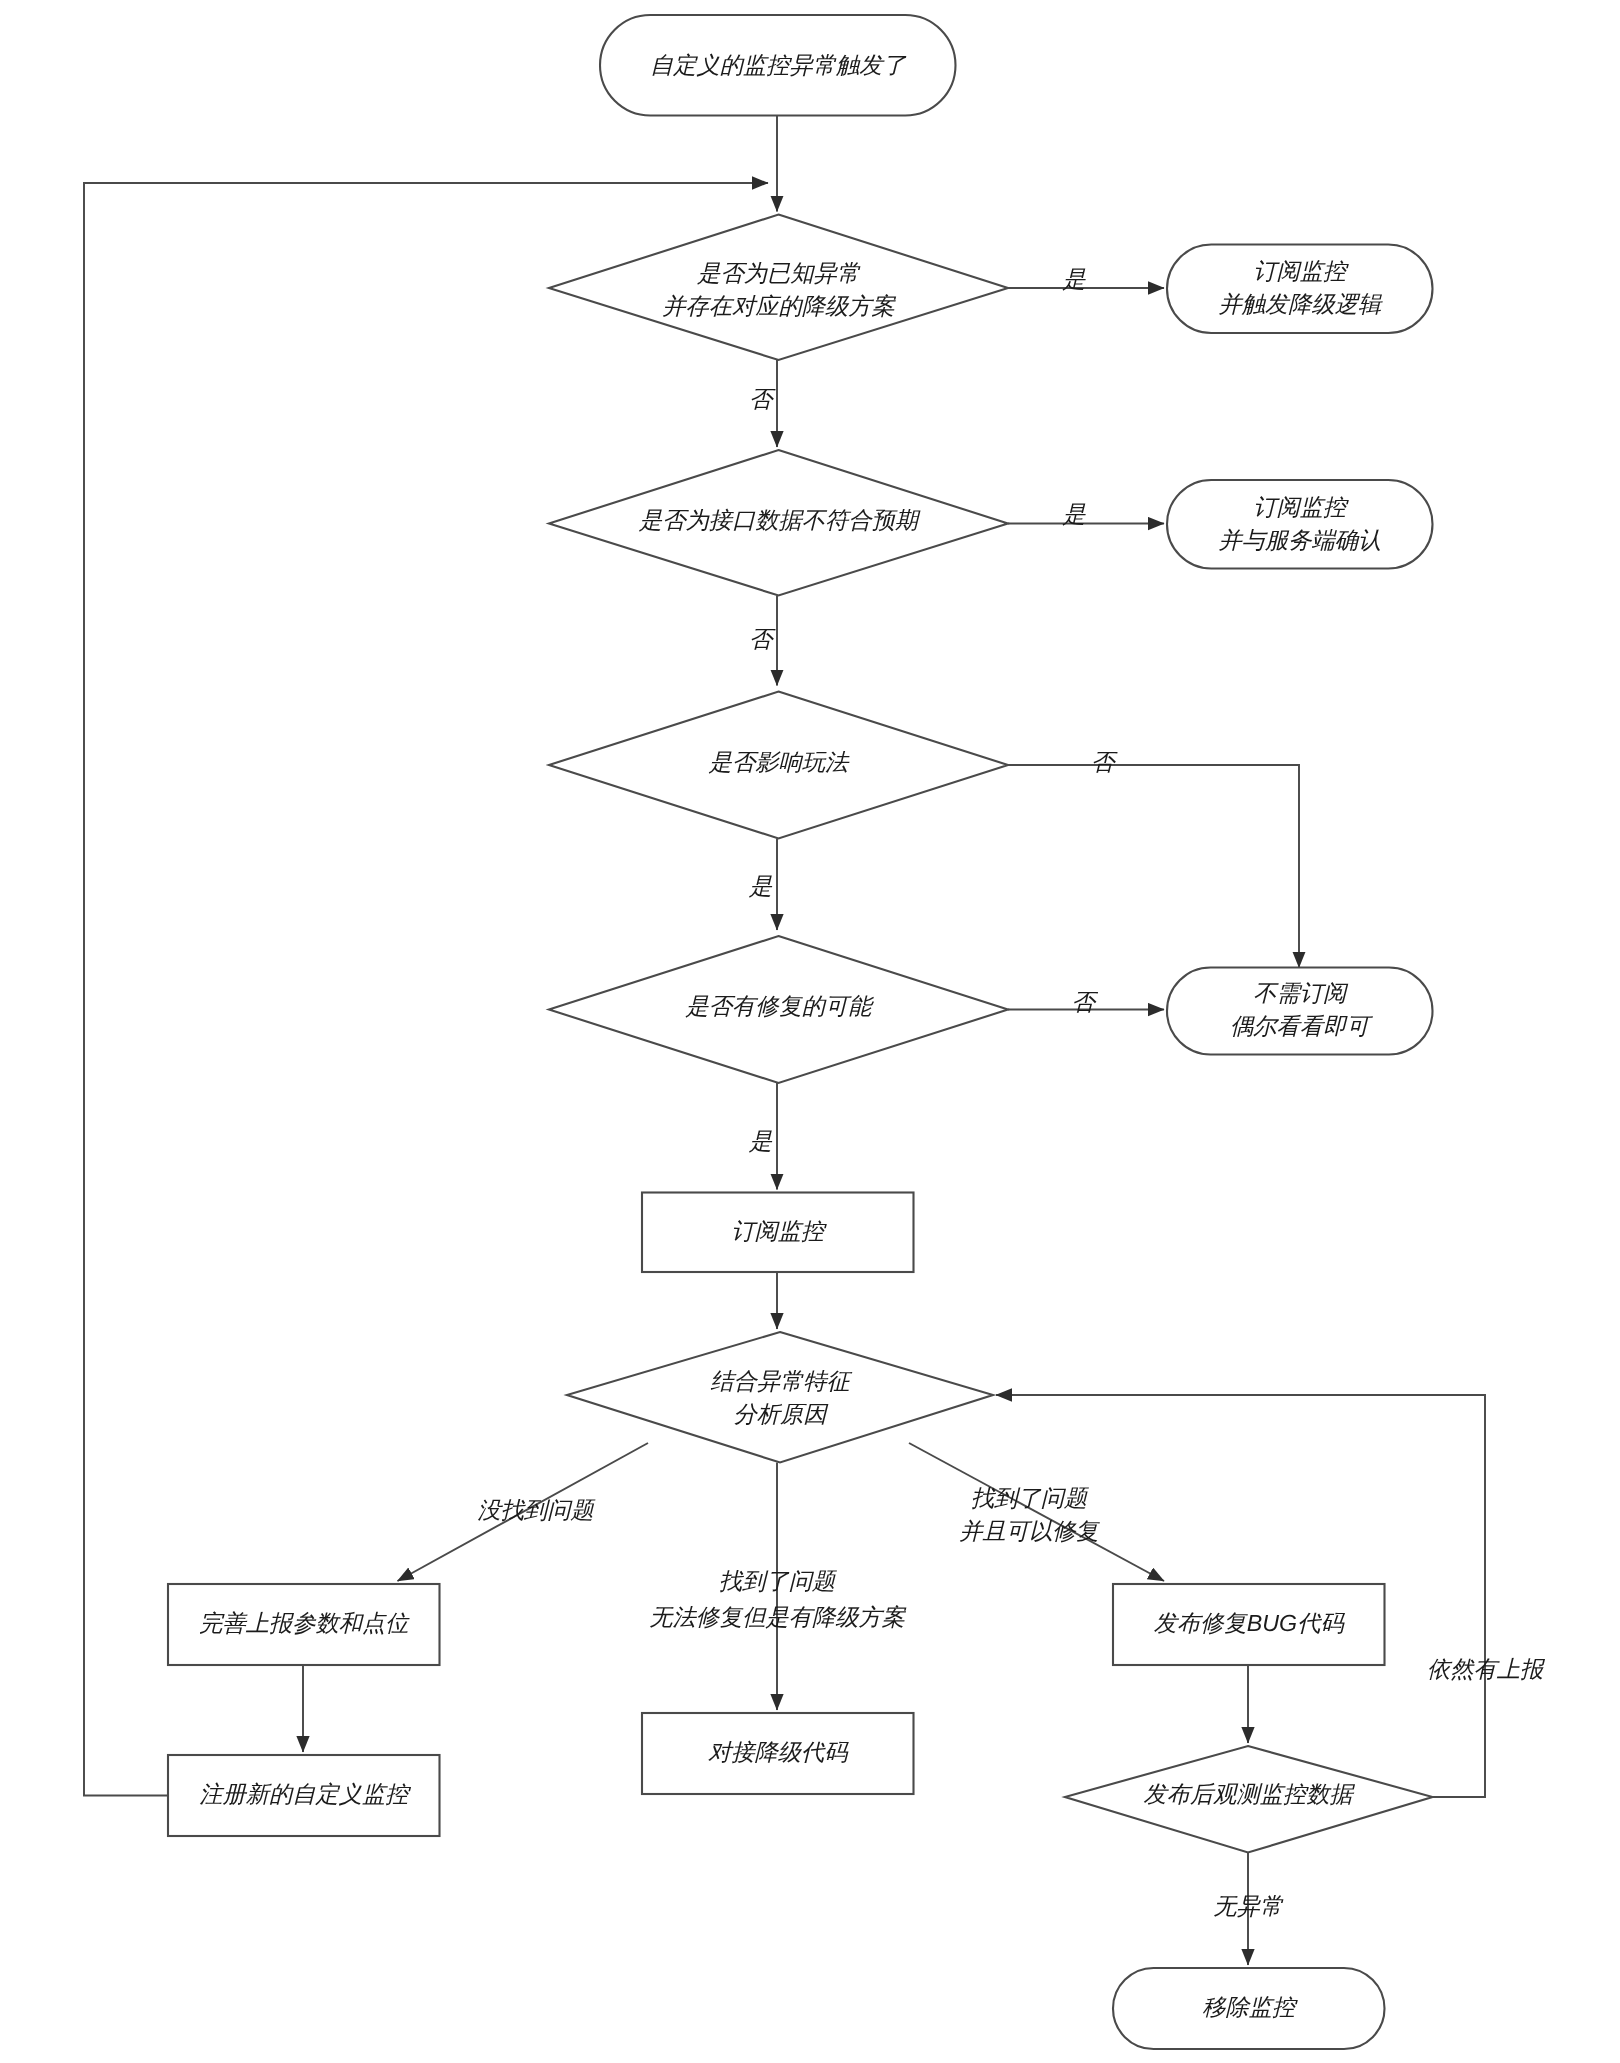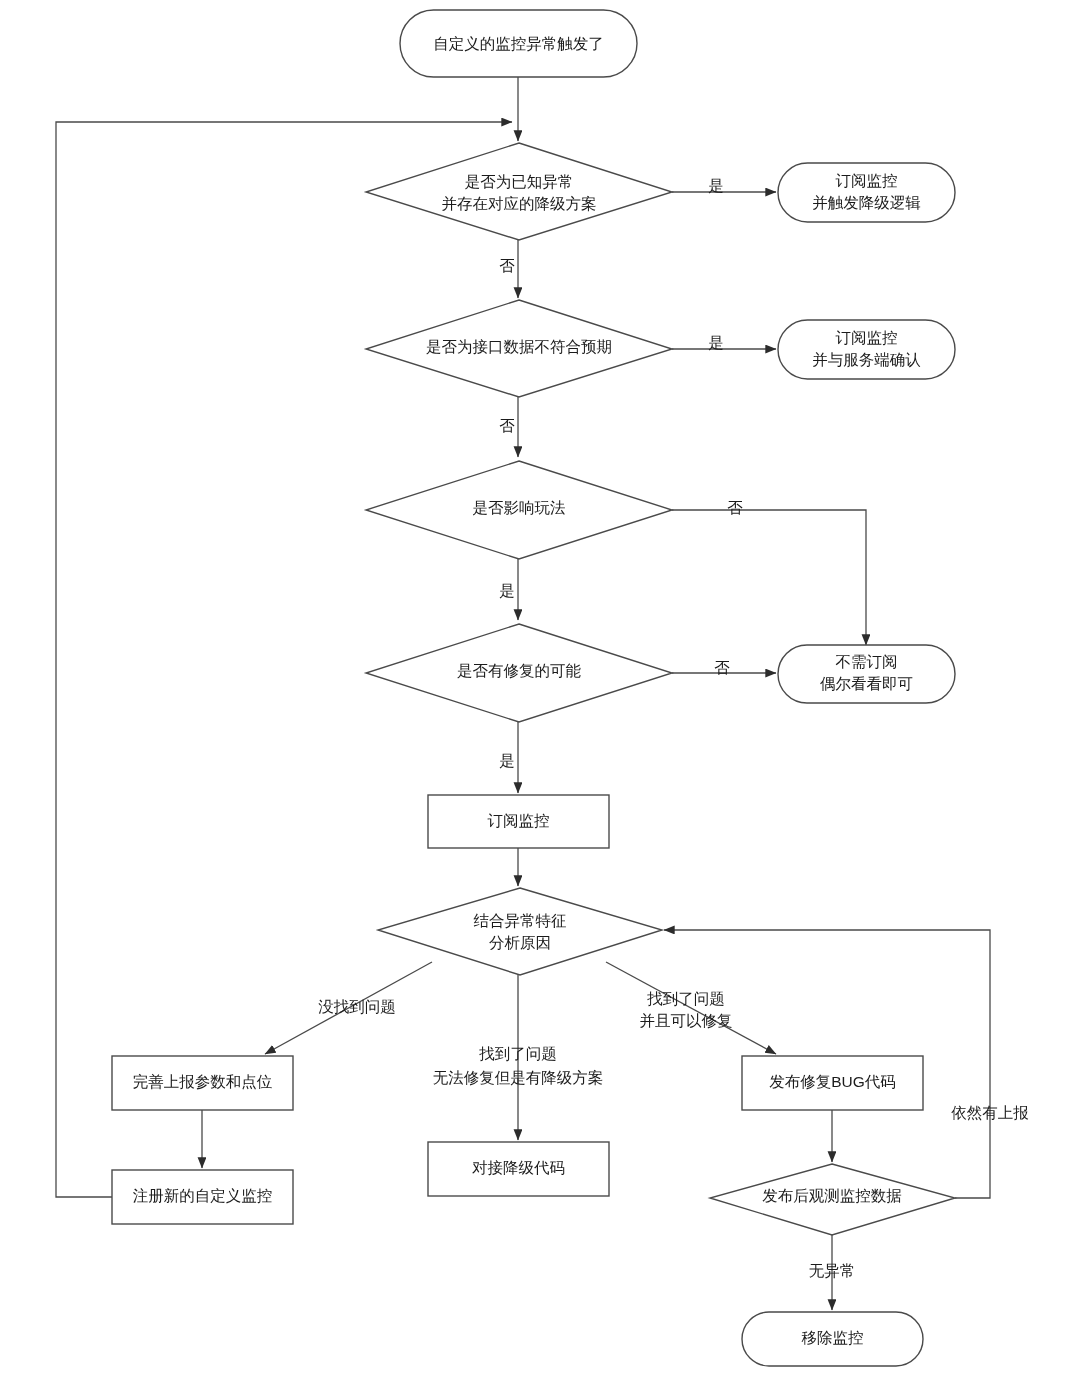--- a/index.html
+++ b/index.html
@@ -9,20 +9,21 @@
   }
   body {
     font-family: "Liberation Sans", "DejaVu Sans", sans-serif;
   }
   #canvas {
     position: relative;
     width: 1080px;
     height: 1375px;
     background: #ffffff;
     overflow: hidden;
+    font-style: italic;
   }
   #flow-svg {
     position: absolute;
     top: 0;
     left: 0;
     width: 1080px;
     height: 1375px;
   }
   .node-shape {
     fill: #ffffff;

